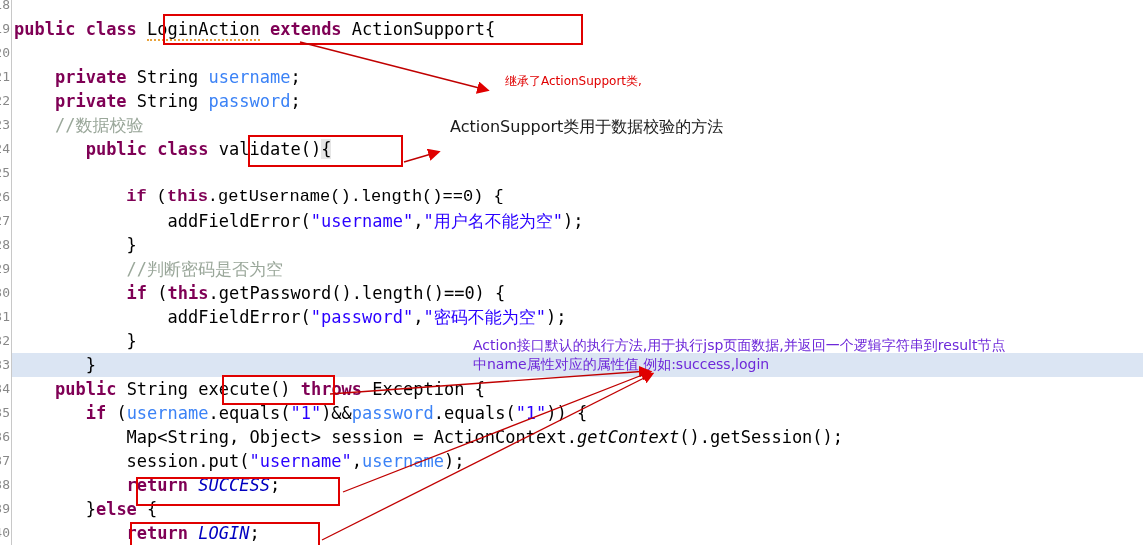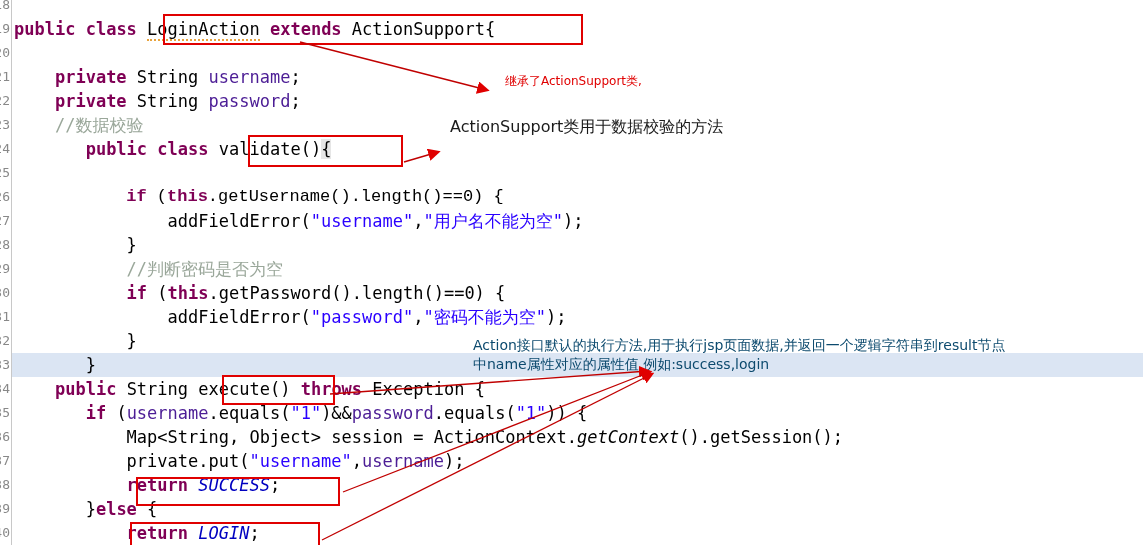--- a/index.html
+++ b/index.html
@@ -16,37 +16,37 @@
 
   
   .row{position:absolute;left:0;width:1143px;height:24px;line-height:24px;
        white-space:pre;font-size:17px;letter-spacing:0px;
        font-family:"DejaVu Sans Mono","Liberation Mono",monospace;}
   .row .txt{position:absolute;left:14px;top:0;white-space:pre;}
   .hl{background:#dbe5f3;}
 
   .kw{color:#7f0055;font-weight:bold;}
   .pl{color:#000000;}
-  .fld{color:#4c1d95;}
+  .fld{color:#3b82f6;}
   .str{color:#2a00ff;}
   .cmt{color:#9aa79a;}
   .cn{color:#0000c0;font-style:italic;}
   .mth{color:#000000;font-style:italic;}
   .undl{border-bottom:2px dotted #e8a33d;}
   .brk{background:#e6e6e6;}
 
   
   #overlay{position:absolute;left:0;top:0;width:1143px;height:545px;
            pointer-events:none;z-index:5;}
   .rbox{position:absolute;border:2px solid #e00000;box-sizing:border-box;}
   .anno{position:absolute;white-space:pre;
         font-family:"DejaVu Sans","Liberation Sans",sans-serif;}
   .anno-red{color:#e00000;font-size:12px;}
   .anno-blk{color:#1a1a1a;font-size:16px;}
-  .anno-note{color:#0c4a6e;font-size:14px;line-height:19px;}
+  .anno-note{color:#6d28d9;font-size:14px;line-height:19px;}
 </style>
 </head>
 <body>
 
 <div id="editor">
 
   <div class="gutter" id="gutter">
       <div class="ln" style="top: -7px;">18</div>
       <div class="ln" style="top: 17px;">19</div>
       <div class="ln" style="top: 41px;">20</div>
@@ -85,21 +85,21 @@
       <div class="row" style="top: 209px;"><span class="txt"><span class="pl">               </span><span class="pl">addFieldError(</span><span class="str">"username"</span><span class="pl">,</span><span class="str">"用户名不能为空"</span><span class="pl">);</span></span></div>
       <div class="row" style="top: 233px;"><span class="txt"><span class="pl">           </span><span class="pl">}</span></span></div>
       <div class="row" style="top: 257px; padding-left: 15px;"><span class="txt"><span class="pl">           </span><span class="cmt">//判断密码是否为空</span></span></div>
       <div class="row" style="top: 281px;"><span class="txt"><span class="pl">           </span><span class="kw">if</span><span class="pl"> (</span><span class="kw">this</span><span class="pl">.getPassword().length()==0) {</span></span></div>
       <div class="row" style="top: 305px;"><span class="txt"><span class="pl">               </span><span class="pl">addFieldError(</span><span class="str">"password"</span><span class="pl">,</span><span class="str">"密码不能为空"</span><span class="pl">);</span></span></div>
       <div class="row" style="top: 329px;"><span class="txt"><span class="pl">           </span><span class="pl">}</span></span></div>
       <div class="row hl" style="top: 353px;"><span class="txt"><span class="pl">       </span><span class="pl">}</span></span></div>
       <div class="row" style="top: 377px;"><span class="txt"><span class="pl">    </span><span class="kw">public</span><span class="pl"> </span><span class="pl">String</span><span class="pl"> </span><span class="pl">execute()</span><span class="pl"> </span><span class="kw">throws</span><span class="pl"> Exception {</span></span></div>
       <div class="row" style="top: 401px;"><span class="txt"><span class="pl">       </span><span class="kw">if</span><span class="pl"> (</span><span class="fld">username</span><span class="pl">.equals(</span><span class="str">"1"</span><span class="pl">)&amp;&amp;</span><span class="fld">password</span><span class="pl">.equals(</span><span class="str">"1"</span><span class="pl">)) {</span></span></div>
       <div class="row" style="top: 425px;"><span class="txt"><span class="pl">           </span><span class="pl">Map&lt;String, Object&gt; session = ActionContext.</span><span class="mth">getContext</span><span class="pl">().getSession();</span></span></div>
-      <div class="row" style="top: 449px;"><span class="txt"><span class="pl">           </span><span class="pl">private.put(</span><span class="str">"username"</span><span class="pl">,</span><span class="fld">username</span><span class="pl">);</span></span></div>
+      <div class="row" style="top: 449px;"><span class="txt"><span class="pl">           </span><span class="pl">session.put(</span><span class="str">"username"</span><span class="pl">,</span><span class="fld">username</span><span class="pl">);</span></span></div>
       <div class="row" style="top: 473px;"><span class="txt"><span class="pl">           </span><span class="kw">return</span><span class="pl"> </span><span class="cn">SUCCESS</span><span class="pl">;</span></span></div>
       <div class="row" style="top: 497px;"><span class="txt"><span class="pl">       </span><span class="pl">}</span><span class="kw">else</span><span class="pl"> {</span></span></div>
       <div class="row" style="top: 521px; padding-left: 8px;"><span class="txt"><span class="pl">           </span><span class="kw">return</span><span class="pl"> </span><span class="cn">LOGIN</span><span class="pl">;</span></span></div>
     </div>
 
   <svg id="overlay" width="1143" height="545" viewBox="0 0 1143 545">
     <defs>
       <marker id="ah" markerWidth="9" markerHeight="9" refX="7" refY="4.5" orient="auto" markerUnits="strokeWidth">
         <path d="M0,0 L9,4.5 L0,9 z" fill="#e00000"></path>
       </marker>

